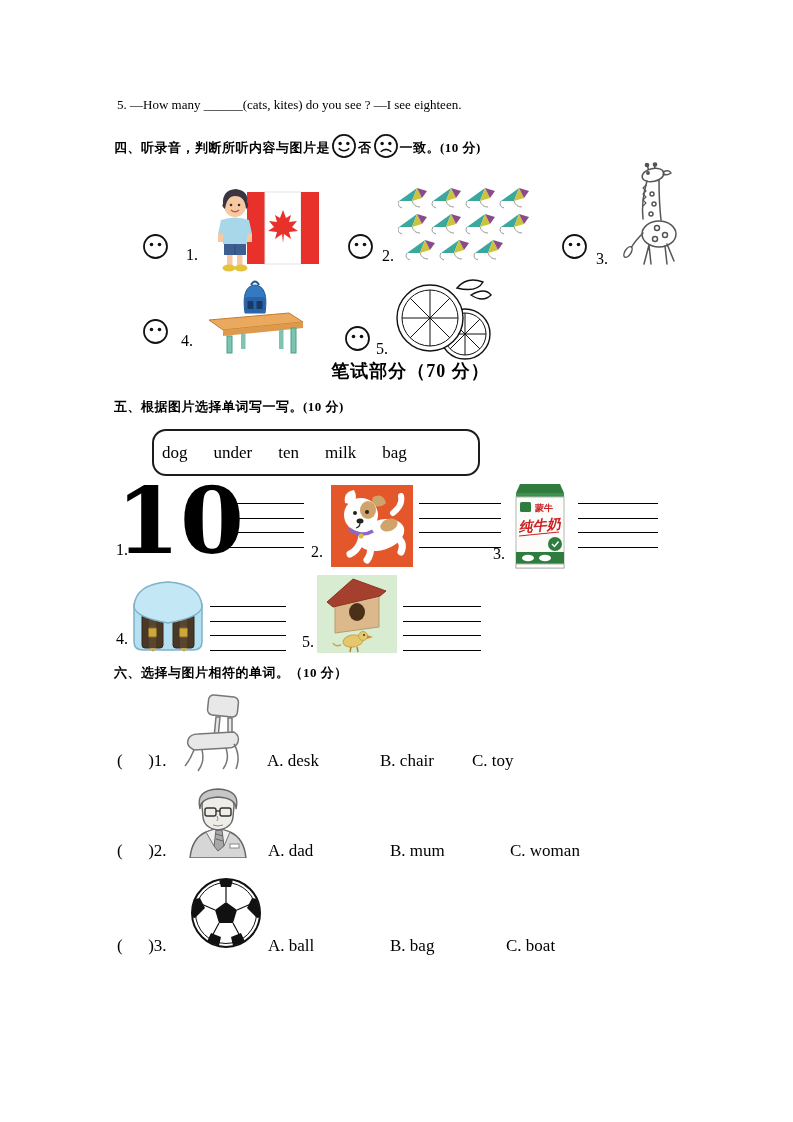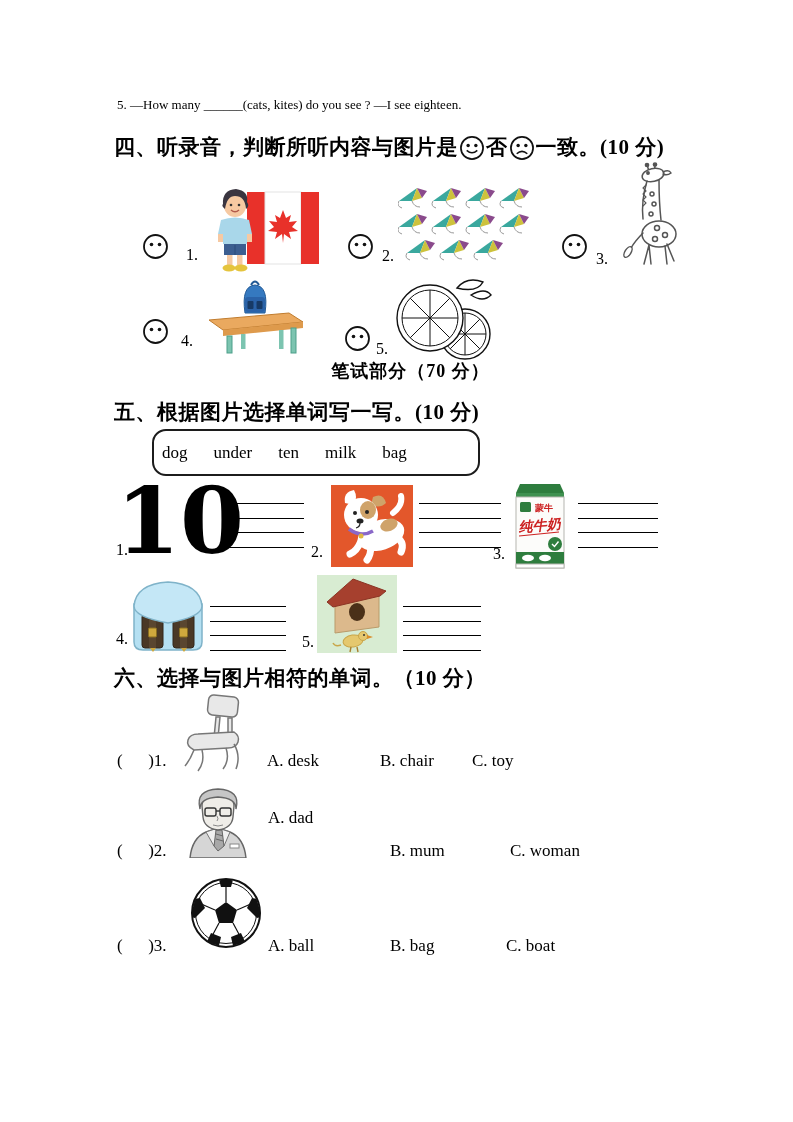--- a/index.html
+++ b/index.html
@@ -1,20 +1,20 @@
 <!DOCTYPE html>
 <html><head>
 <meta charset="utf-8">
 <style>
   html,body{margin:0;padding:0;background:#fff;}
   .page{position:relative;width:793px;height:1122px;background:#fff;overflow:hidden;
         font-family:"Liberation Serif","DejaVu Serif",serif;color:#000;}
   .abs{position:absolute;}
   .en{font-size:13px;}
-  .cnh{font-size:21px;font-weight:bold;letter-spacing:0.5px;}
+  .cnh{font-size:13px;font-weight:bold;letter-spacing:0.5px;}
   .num{font-size:16px;}
   .center-head{left:0;width:100%;text-align:center;font-size:18px;font-weight:bold;letter-spacing:1px;}
   .wordbank{left:152px;top:429px;width:328px;height:47px;border:2px solid #1c1c1c;border-radius:14px;
             display:flex;align-items:center;gap:26px;padding-left:8px;box-sizing:border-box;}
   .wordbank span{font-size:17px;}
   .wlines{position:absolute;display:flex;flex-direction:column;justify-content:space-between;height:45px;}
   .wlines i{display:block;height:0;border-top:1.6px solid #000;}
   .bigten{font-size:92px;line-height:86px;font-weight:bold;font-family:"DejaVu Serif",serif;}
   .qlabel,.opt{font-size:17px;white-space:pre;}
   .facehead{display:inline-block;vertical-align:-7px;margin:0 1px;}
@@ -362,21 +362,21 @@
       <rect x="46" y="58" width="9" height="4" fill="#fff" stroke="#888"></rect>
       <path d="M18,20 Q18,9 34,9 Q50,9 50,20 L49,31 Q48,42 34,44 Q20,42 19,31 Z" fill="#efede8" stroke="#666" stroke-width="1.4"></path>
       <path d="M16,23 Q11,4 34,3 Q57,4 52,23 Q52,12 34,11 Q16,12 16,23 Z" fill="#c6c6c6" stroke="#666" stroke-width="1.4"></path>
       <rect x="21" y="22" width="11" height="8" rx="2" fill="none" stroke="#333" stroke-width="1.4"></rect>
       <rect x="36" y="22" width="11" height="8" rx="2" fill="none" stroke="#333" stroke-width="1.4"></rect>
       <line x1="32" y1="25" x2="36" y2="25" stroke="#333" stroke-width="1.4"></line>
       <path d="M33,30 q2,3 0,5" stroke="#888" fill="none"></path>
       <path d="M29,39 q5,2 10,0" stroke="#888" fill="none"></path>
     </svg>
   </div>
-  <span class="abs opt" style="left:268px;top:808px;">A. dad</span>
+  <span class="abs opt" style="left:268px;top:841px;">A. dad</span>
   <span class="abs opt" style="left:390px;top:841px;">B. mum</span>
   <span class="abs opt" style="left:510px;top:841px;">C. woman</span>
 
   <div class="abs qlabel" style="left:117px;top:936px;">(      )3.</div>
   <div class="abs" style="left:189px;top:876px;">
     <svg width="74" height="74" viewBox="0 0 74 74">
       <defs>
           <clipPath id="bc">
             <circle cx="37" cy="37" r="33.5"></circle>
           </clipPath>

